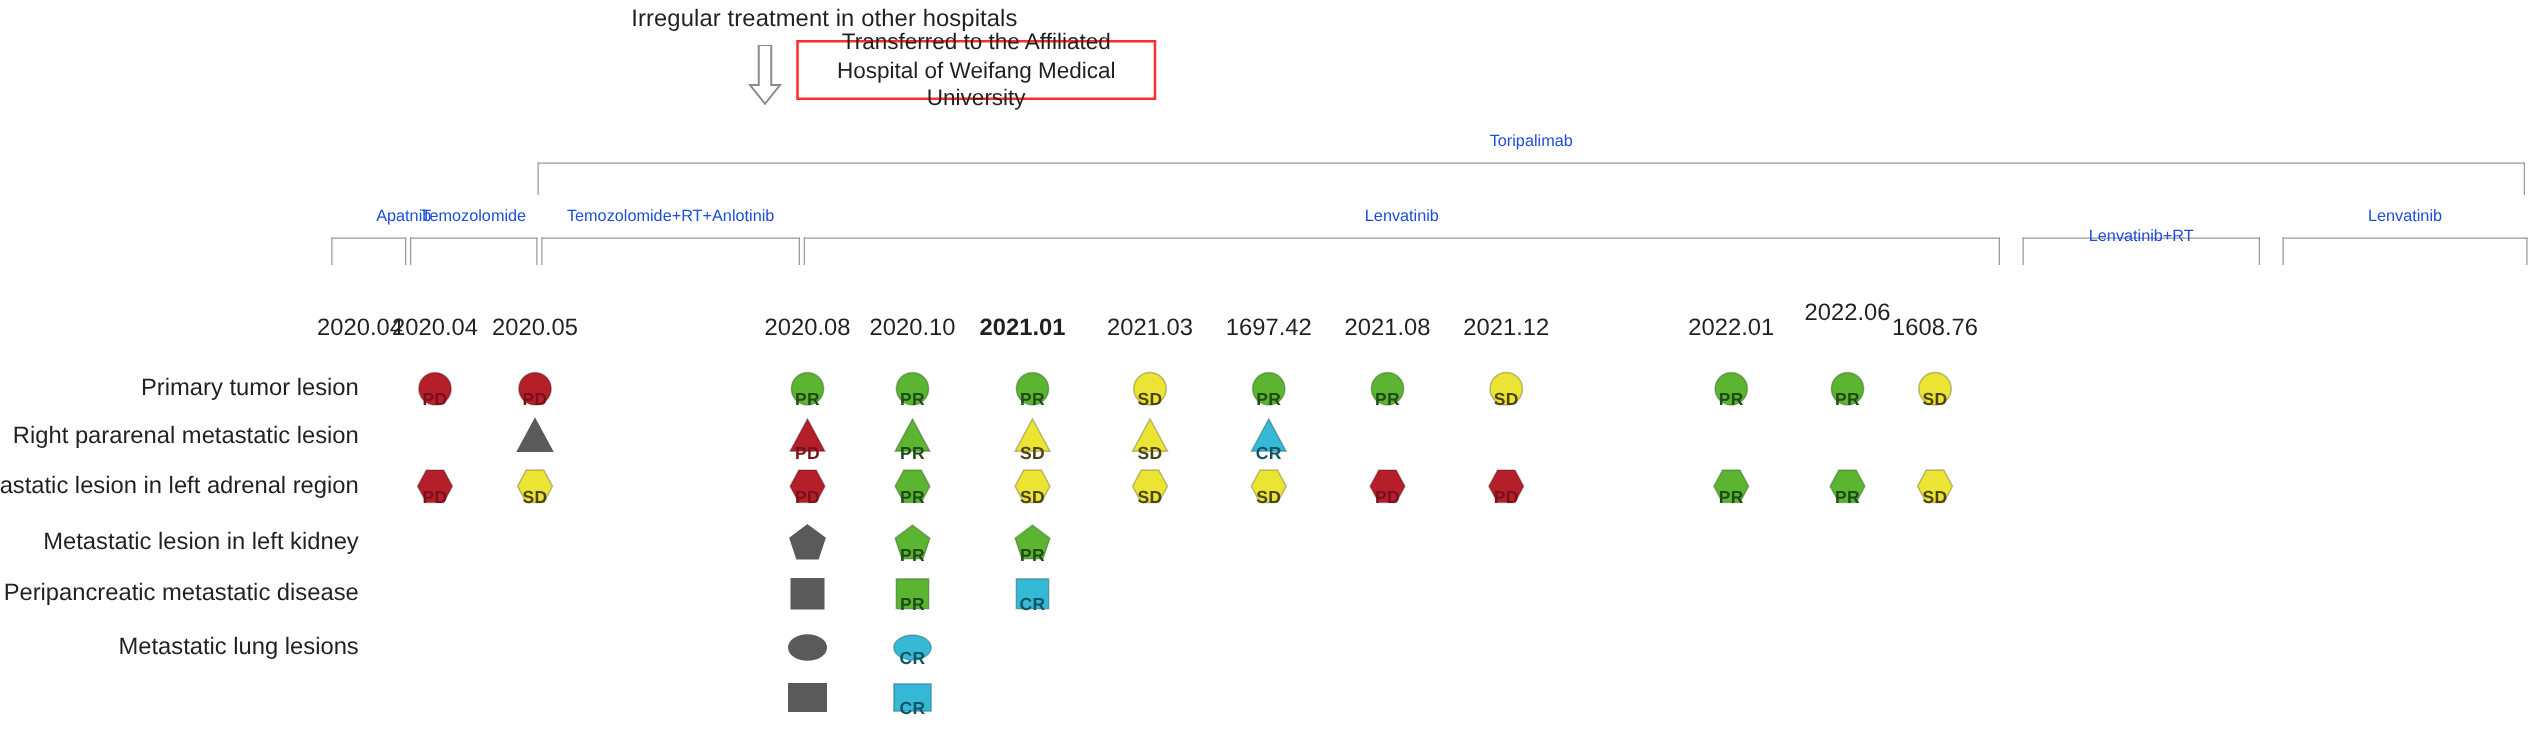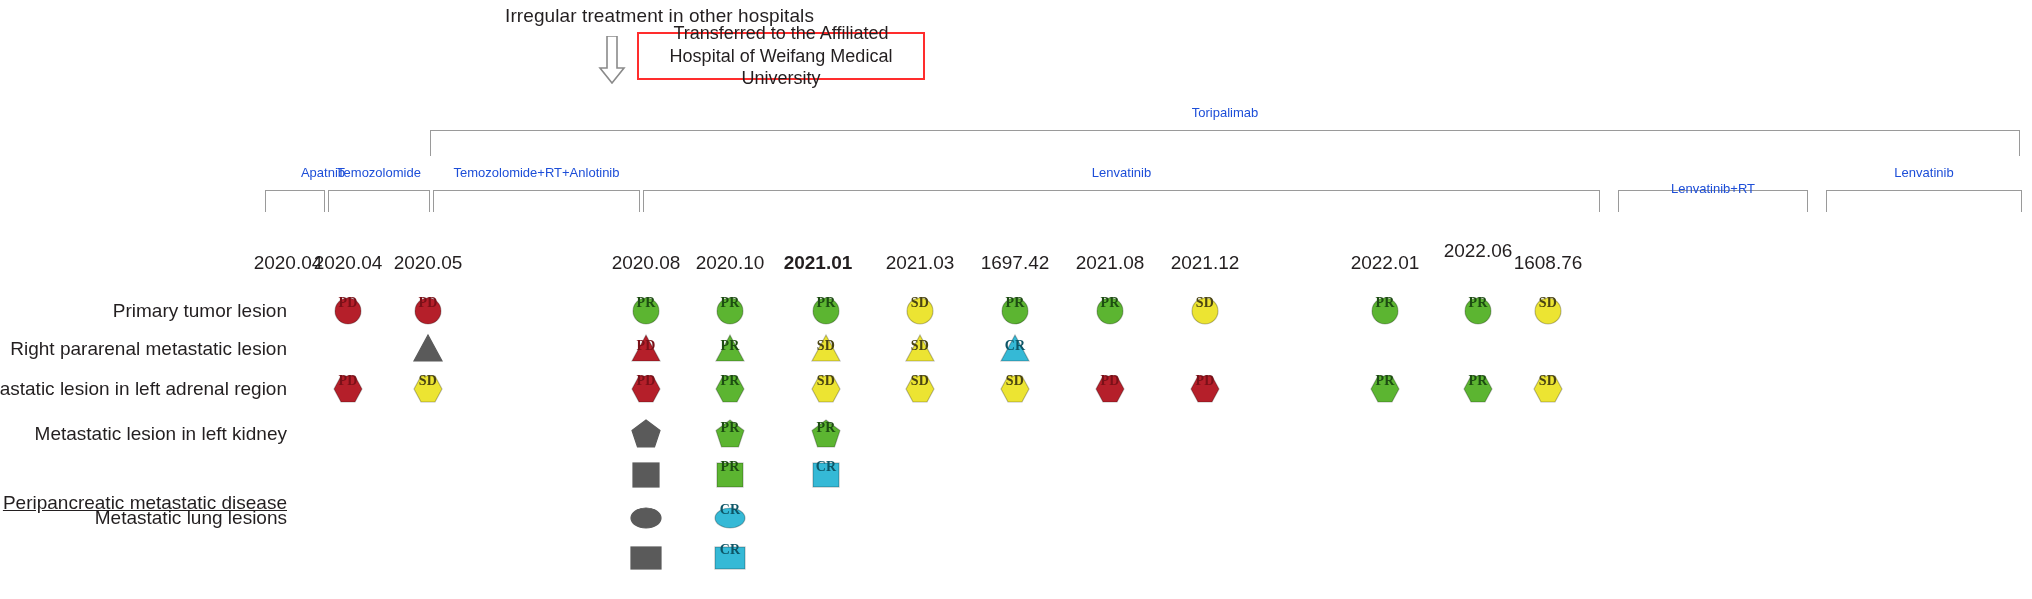--- a/index.html
+++ b/index.html
@@ -33,21 +33,21 @@
   .date-label{position:absolute;font-size:19px;white-space:nowrap;color:#231f20;
               transform:translateX(-50%);text-align:center;}
 
   
   .row-label{position:absolute;right:0;font-size:19px;white-space:nowrap;
              color:#231f20;text-align:center;transform:translateY(-50%);}
   #row-label-col{position:absolute;left:0;top:0;width:287px;height:599px;}
 
   
   .marker{position:absolute;transform:translate(-50%,-50%);
-          display:flex;align-items:flex-start;justify-content:center;font-family:Liberation Serif, serif;}
+          display:flex;align-items:flex-end;justify-content:center;}
   .marker svg{position:absolute;left:0;top:0;overflow:visible;}
   .marker .mtext{position:relative;z-index:2;font-size:14px;font-weight:700;
                  letter-spacing:.2px;line-height:1;pointer-events:none;}
 </style>
 </head>
 <body>
 
 <div class="canvas">
 
   <div id="irregular-note">Irregular treatment in other hospitals</div>
@@ -91,21 +91,21 @@
       <div class="date-label" style="left: 1385px; top: 252px;">2022.01</div>
       <div class="date-label" style="left: 1478px; top: 240px;">2022.06</div>
       <div class="date-label" style="left: 1548px; top: 252px;">1608.76</div>
     </div>
 
   <div id="row-label-col">
       <div class="row-label" style="top: 311px;">Primary tumor lesion</div>
       <div class="row-label" style="top: 349px;">Right pararenal metastatic lesion</div>
       <div class="row-label" style="top: 389px;">Metastatic lesion in left adrenal region</div>
       <div class="row-label" style="top: 434px;">Metastatic lesion in left kidney</div>
-      <div class="row-label" style="top: 503px; text-decoration: underline;">Peripancreatic metastatic disease</div>
+      <div class="row-label" style="top: 475px;">Peripancreatic metastatic disease</div>
       <div class="row-label" style="top: 518px;">Metastatic lung lesions</div>
     </div>
 
   <div id="marker-layer">
       <div class="marker" style="left: 348px; top: 311px; width: 30px; height: 30px;">
         <svg width="30" height="30" viewBox="0 0 30 30">
           <circle cx="15" cy="15" r="13" fill="#b51f2a" stroke="rgba(0,0,0,0.25)" stroke-width="1.2"></circle>
         </svg>
         <span class="mtext" style="color: rgb(122, 16, 24); transform: translateY(0px);">PD</span>
       </div>

